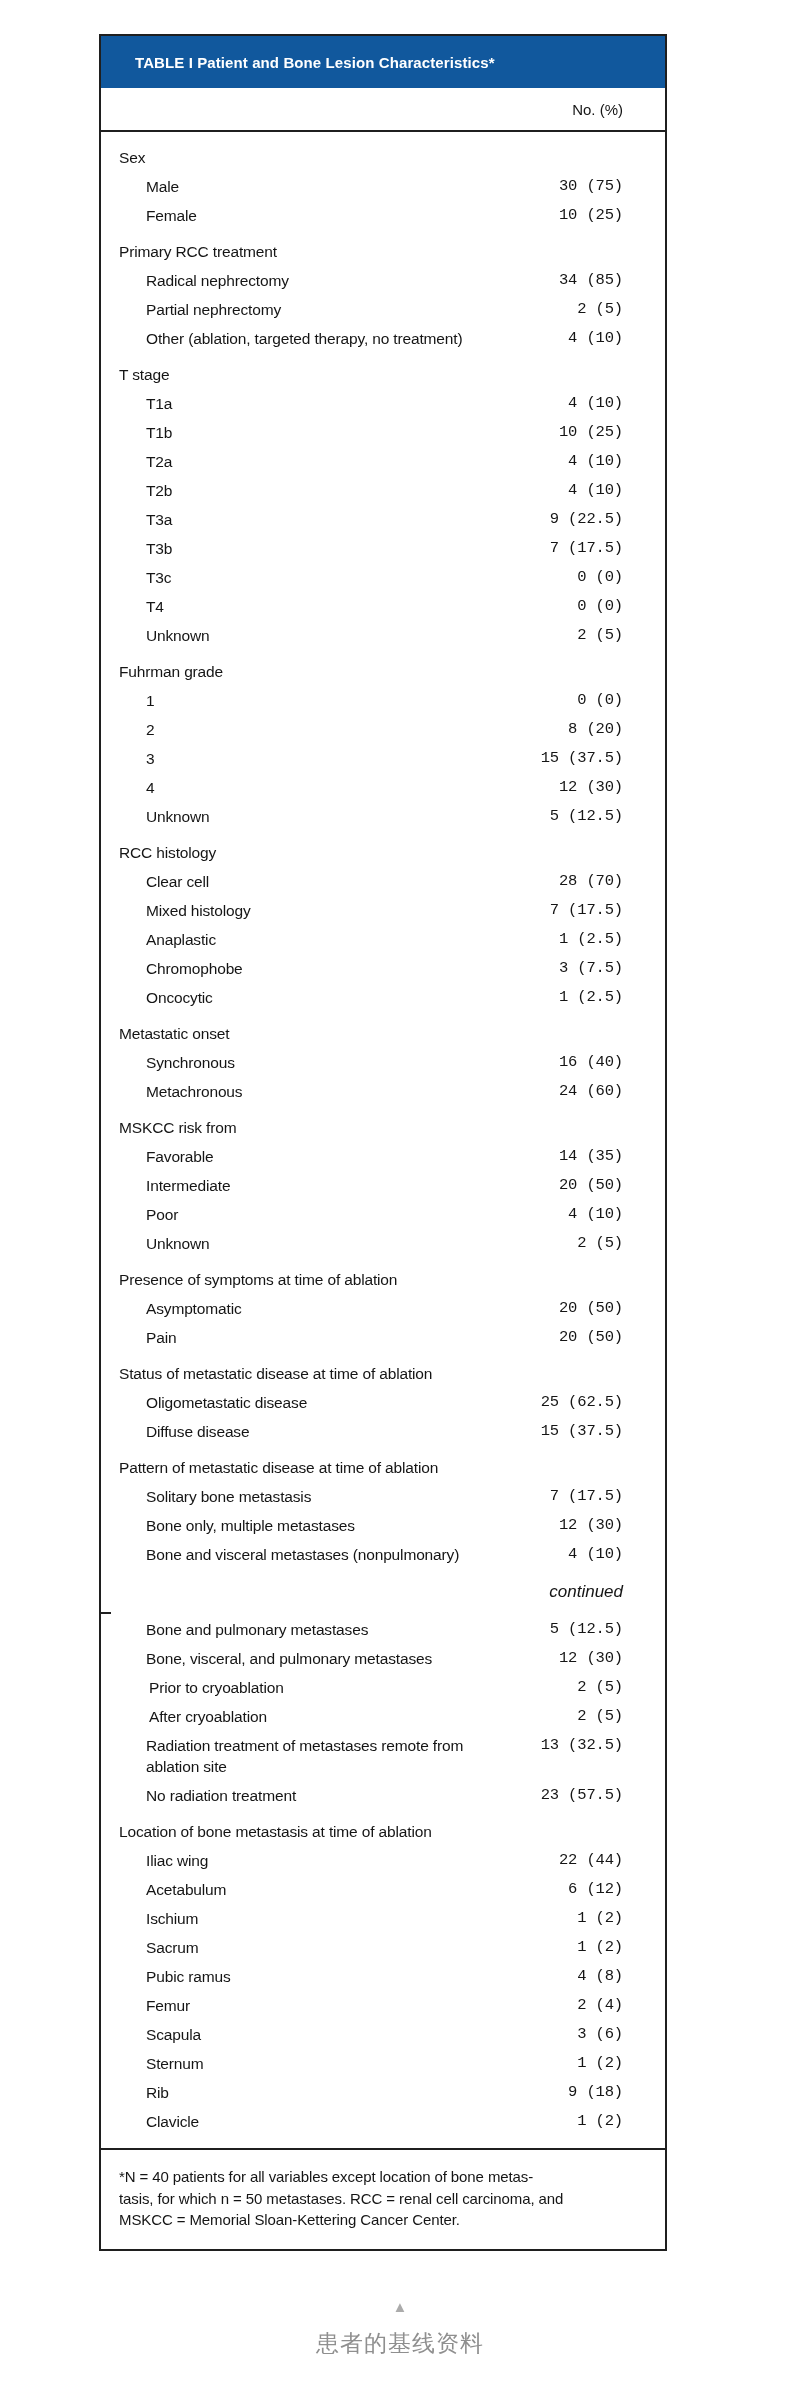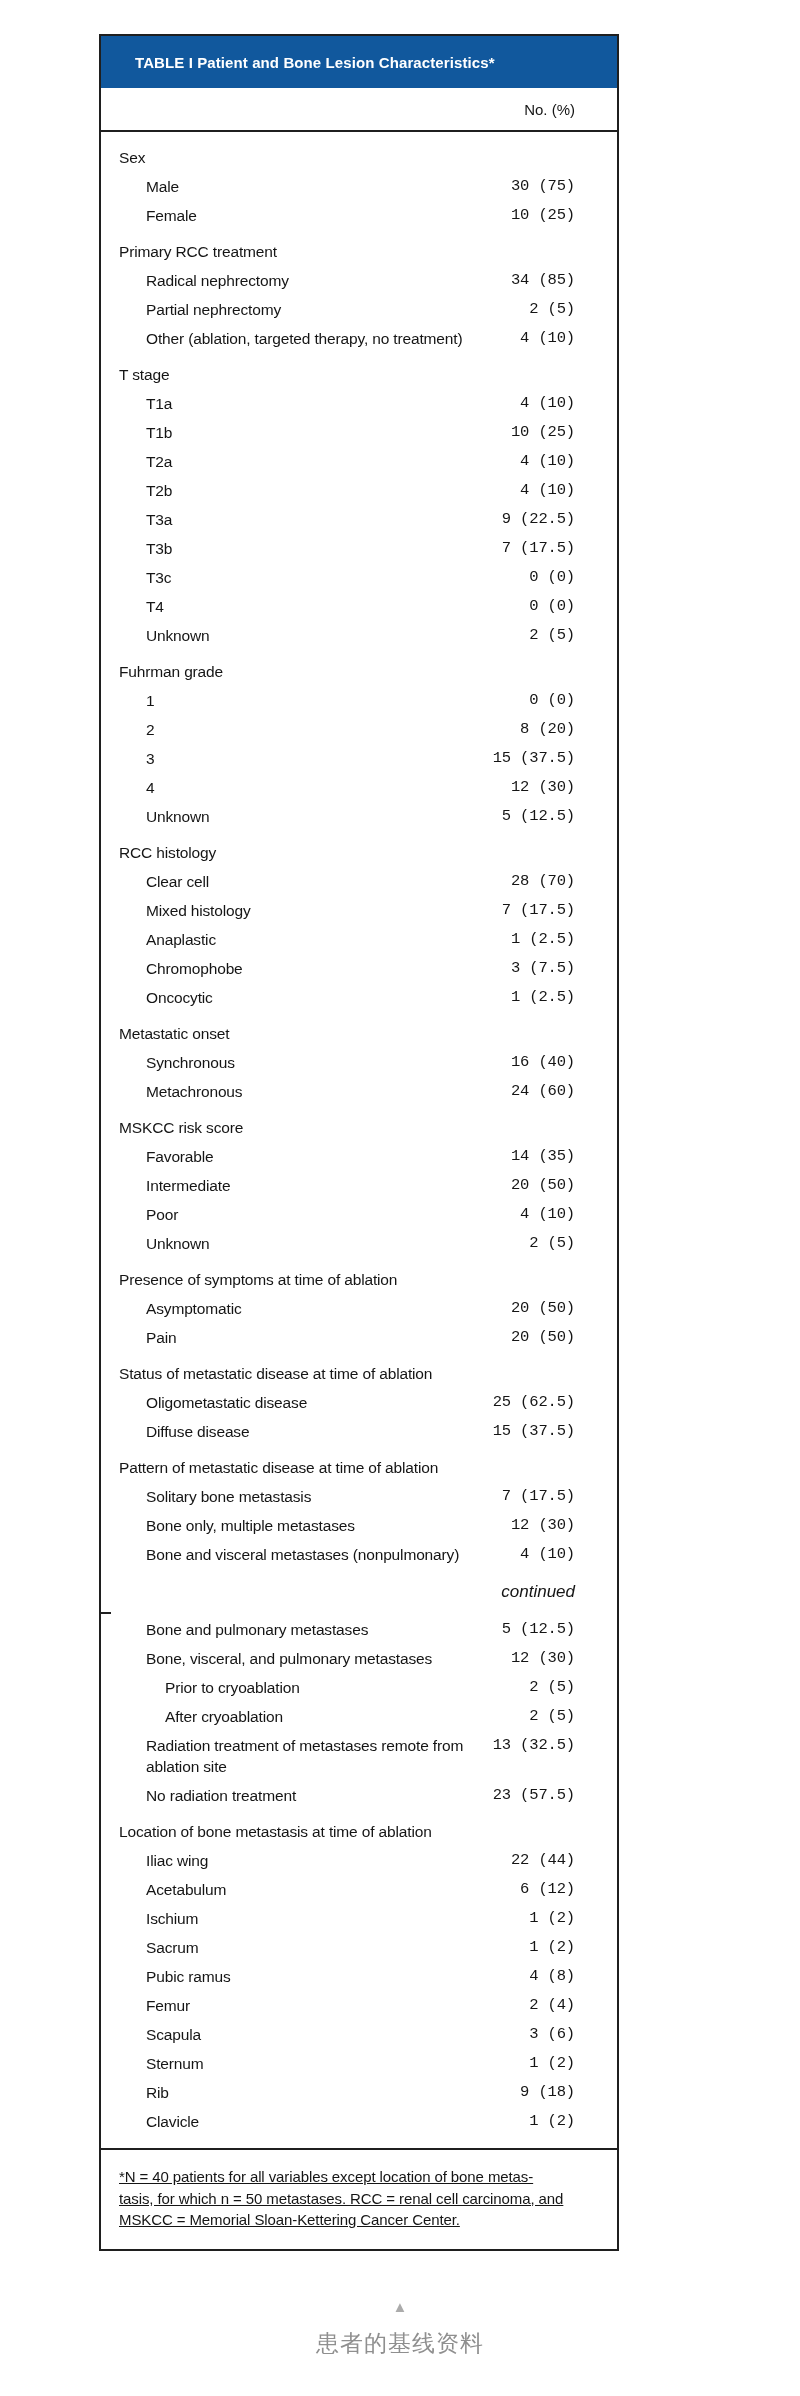--- a/index.html
+++ b/index.html
@@ -13,21 +13,21 @@
   }
   *{margin:0;padding:0;box-sizing:border-box;}
   html,body{background:var(--page-bg);}
   body{
     width:800px;height:2396px;overflow:hidden;position:relative;
     font-family:"Liberation Sans","DejaVu Sans",sans-serif;
     color:var(--body-text);
   }
   .page{position:absolute;top:0;left:0;width:800px;height:2396px;}
   .table-card{
-    position:absolute;left:99px;top:34px;width:520px;
+    position:absolute;left:99px;top:34px;width:568px;
     border:2px solid var(--border);
     background:#ffffff;
   }
   .table-title-bar{
     background:var(--header-bg);
     height:52px;
     display:flex;align-items:center;
     padding-left:34px;padding-right:12px;
   }
   .table-title-bar span{
@@ -45,33 +45,33 @@
   }
   .row{
     display:flex;justify-content:space-between;align-items:flex-start;
     line-height:21px;padding-top:4px;padding-bottom:4px;padding-right:42px;
   }
   .row .lab{white-space:pre-line;}
   .row .val{white-space:nowrap;padding-left:10px;font-family:Liberation Mono, monospace;}
   .row.lvl0{padding-left:18px;margin-top:7px;font-size:15.5px;}
   .table-body .row.lvl0:first-child{margin-top:0;}
   .row.lvl1{padding-left:45px;}
-  .row.lvl2{padding-left:64px;}
+  .row.lvl2{padding-left:48px;}
   .row.continued{
     justify-content:flex-end;font-style:italic;font-size:17px;
     margin-top:8px;margin-bottom:9px;position:relative;letter-spacing:0;
   }
   .stitch-tick{
     position:absolute;left:0;bottom:-8px;width:10px;height:2px;
     background:var(--border);
   }
   .footnote{
     border-top:2px solid var(--border);
     padding:16px 18px 18px 18px;
-    font-size:15px;line-height:21.5px;letter-spacing:-0.1px;text-decoration:underline;
+    font-size:15px;line-height:21.5px;letter-spacing:-0.1px;
   }
   .footnote .fn-line{display:block;}
   .caption{
     position:absolute;left:0;top:2299px;width:800px;text-align:center;
   }
   .caption-marker{
     color:var(--marker);font-size:15px;line-height:15px;
     cursor:pointer;user-select:none;
   }
   .caption-text{
@@ -212,21 +212,21 @@
         </div>
         <div class="row lvl1">
           <span class="lab">Synchronous</span>
           <span class="val">16 (40)</span>
         </div>
         <div class="row lvl1">
           <span class="lab">Metachronous</span>
           <span class="val">24 (60)</span>
         </div>
         <div class="row lvl0">
-          <span class="lab">MSKCC risk score</span>
+          <span class="lab">MSKCC risk from</span>
         </div>
         <div class="row lvl1">
           <span class="lab">Favorable</span>
           <span class="val">14 (35)</span>
         </div>
         <div class="row lvl1">
           <span class="lab">Intermediate</span>
           <span class="val">20 (50)</span>
         </div>
         <div class="row lvl1">

